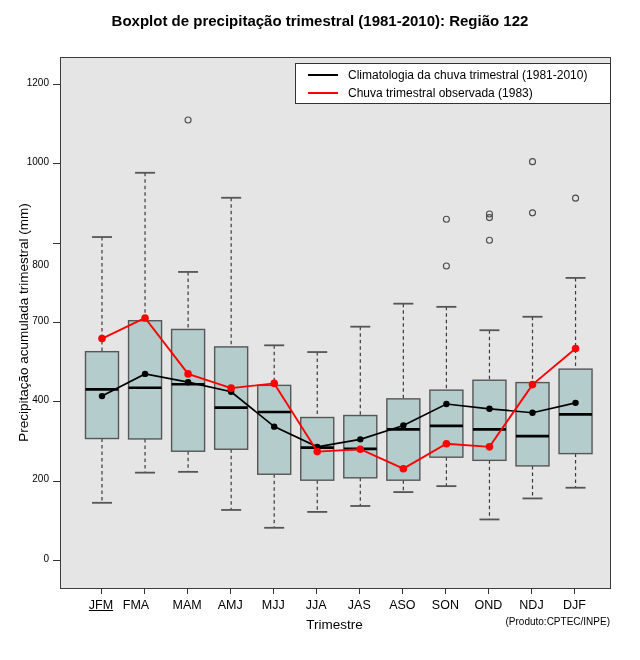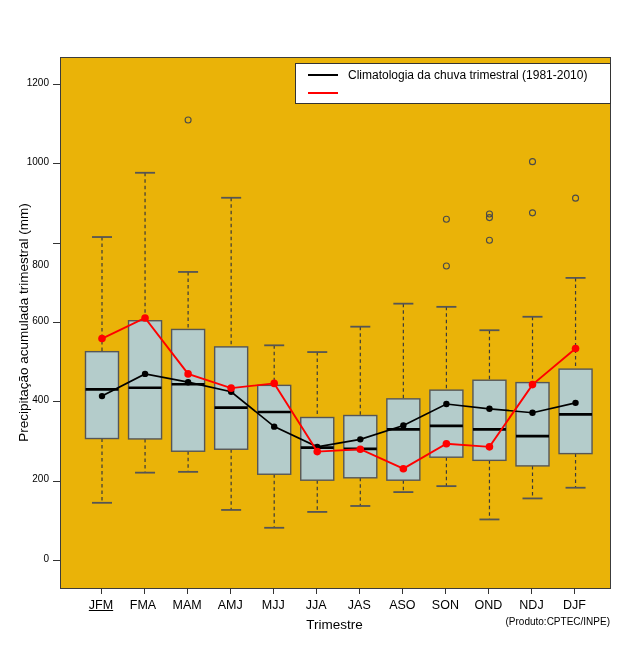--- a/index.html
+++ b/index.html
@@ -1,21 +1,21 @@
 <!DOCTYPE html>
 <html><head>
 <meta charset="utf-8">
 <style>
   html,body{margin:0;padding:0;background:#fff;}
   .fig{position:relative;width:640px;height:660px;background:#ffffff;overflow:hidden;
        font-family:"Liberation Sans","DejaVu Sans",sans-serif;color:#000;}
   .title{position:absolute;top:12px;left:0;width:640px;text-align:center;
          font-size:15px;font-weight:bold;}
   .plot{position:absolute;left:60px;top:57px;width:549px;height:530px;
-        border:1px solid #3c3c3c;background:#eab308;}
+        border:1px solid #3c3c3c;background:#e5e5e5;}
   .plot svg{position:absolute;left:0;top:0;}
   .legend{position:absolute;right:-1px;top:5px;width:316px;height:41px;
           border:1px solid #333;background:#fff;box-sizing:border-box;
           display:flex;flex-direction:column;justify-content:center;gap:3px;}
   .lrow{display:flex;align-items:center;gap:10px;padding-left:12px;height:15px;}
   .lline{display:inline-block;width:30px;height:2px;flex:0 0 30px;}
   .ltext{font-size:12px;white-space:nowrap;}
   .ylabel{position:absolute;left:-112px;top:315px;width:270px;text-align:center;
           font-size:13.5px;transform:rotate(-90deg);transform-origin:center;}
   .xlabel{position:absolute;left:60px;top:617px;width:549px;text-align:center;font-size:13.5px;}
@@ -24,20 +24,21 @@
   .ytlab{position:absolute;right:11px;font-size:10px;text-align:right;}
   .ytmark{position:absolute;right:0;width:7px;height:1px;background:#333;}
   #xticks{position:absolute;left:60px;top:588px;width:549px;height:32px;}
   .xtmark{position:absolute;top:0;width:1px;height:6px;background:#333;}
   .xtlab{position:absolute;top:10px;width:44px;text-align:center;font-size:12.5px;}
 </style>
 </head>
 <body>
 
 <div class="fig">
+  <div class="title">Boxplot de precipitação trimestral (1981-2010): Região 122</div>
 
   <div class="plot">
     <svg id="plot-svg" width="549" height="530" viewBox="0 0 549 530">
         <g>
           <line x1="41" y1="179.02666666666664" x2="41" y2="293.6633333333333" stroke="#3a3a3a" stroke-width="1.2" stroke-dasharray="3.5,3"></line>
           <line x1="41" y1="380.5333333333333" x2="41" y2="444.79333333333335" stroke="#3a3a3a" stroke-width="1.2" stroke-dasharray="3.5,3"></line>
           <line x1="31" y1="179.02666666666664" x2="51" y2="179.02666666666664" stroke="#555555" stroke-width="1.8"></line>
           <line x1="31" y1="444.79333333333335" x2="51" y2="444.79333333333335" stroke="#555555" stroke-width="1.8"></line>
           <rect x="24.5" y="293.6633333333333" width="33" height="86.87" fill="#b4cccb" stroke="#565656" stroke-width="1.4"></rect>
           <line x1="24.5" y1="331.3466666666667" x2="57.5" y2="331.3466666666667" stroke="#000" stroke-width="2.6"></line>
@@ -170,45 +171,46 @@
           <circle cx="514.55" cy="290.49" r="3.8" fill="#ff0000"></circle>
         </g>
       </svg>
     <div class="legend">
       <div class="lrow">
         <span class="lline" id="sw0" style="background: rgb(0, 0, 0);"></span>
         <span class="ltext">Climatologia da chuva trimestral (1981-2010)</span>
       </div>
       <div class="lrow">
         <span class="lline" id="sw1" style="background: rgb(255, 0, 0);"></span>
+        <span class="ltext">Chuva trimestral observada (1983)</span>
       </div>
     </div>
   </div>
 
   <div id="yticks">
       <div class="ytmark" style="top: 503px;"></div>
       <div class="ytlab" style="top: 495.5px;">0</div>
       <div class="ytmark" style="top: 423.667px;"></div>
       <div class="ytlab" style="top: 416.167px;">200</div>
       <div class="ytmark" style="top: 344.333px;"></div>
       <div class="ytlab" style="top: 336.833px;">400</div>
       <div class="ytmark" style="top: 265px;"></div>
-      <div class="ytlab" style="top: 257.5px;">600</div>
+      <div class="ytlab" style="top: 257.5px;">700</div>
       <div class="ytmark" style="top: 185.667px;"></div>
       <div class="ytlab" style="top: 178.167px; margin-top: 24px;">800</div>
       <div class="ytmark" style="top: 106.333px;"></div>
       <div class="ytlab" style="top: 98.8333px;">1000</div>
       <div class="ytmark" style="top: 27px;"></div>
       <div class="ytlab" style="top: 19.5px;">1200</div>
     </div>
   <div id="xticks">
       <div class="xtmark" style="left: 40.5px;"></div>
       <div class="xtlab" style="left: 19px; text-decoration: underline;">JFM</div>
       <div class="xtmark" style="left: 83.55px;"></div>
-      <div class="xtlab" style="left: 61px;">FMA</div>
+      <div class="xtlab" style="left: 54px;">FMA</div>
       <div class="xtmark" style="left: 126.6px;"></div>
       <div class="xtlab" style="left: 105.1px;">MAM</div>
       <div class="xtmark" style="left: 169.65px;"></div>
       <div class="xtlab" style="left: 148.15px;">AMJ</div>
       <div class="xtmark" style="left: 212.7px;"></div>
       <div class="xtlab" style="left: 191.2px;">MJJ</div>
       <div class="xtmark" style="left: 255.75px;"></div>
       <div class="xtlab" style="left: 234.25px;">JJA</div>
       <div class="xtmark" style="left: 298.8px;"></div>
       <div class="xtlab" style="left: 277.3px;">JAS</div>

